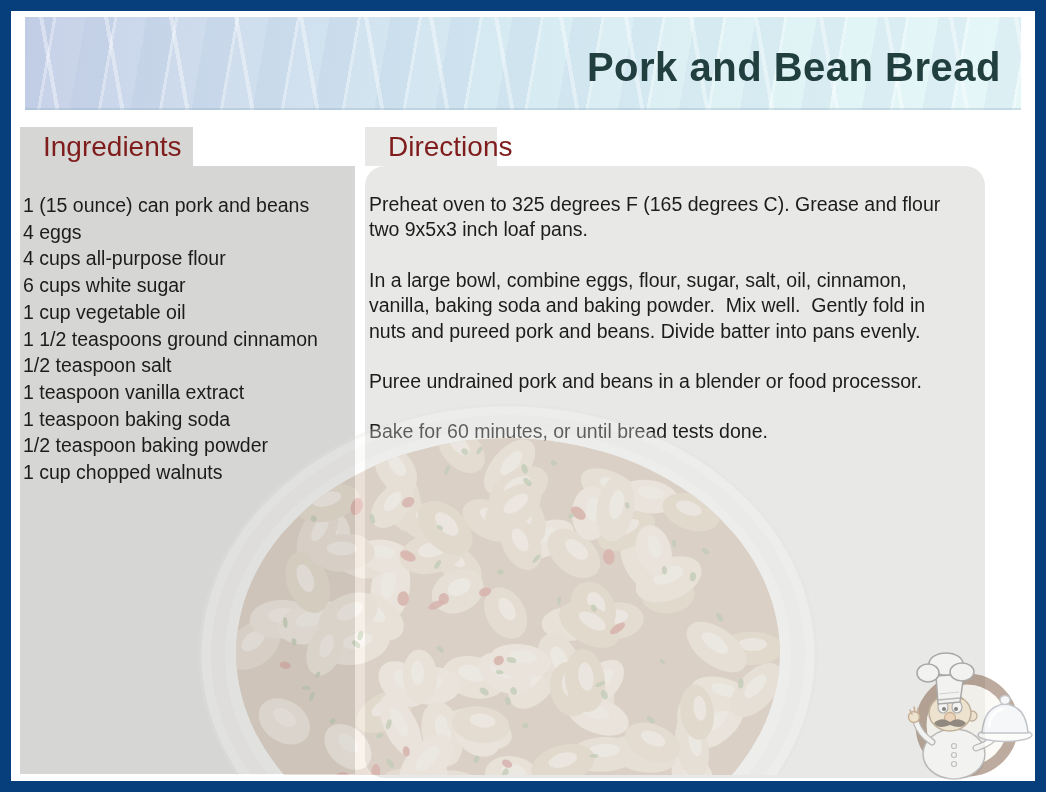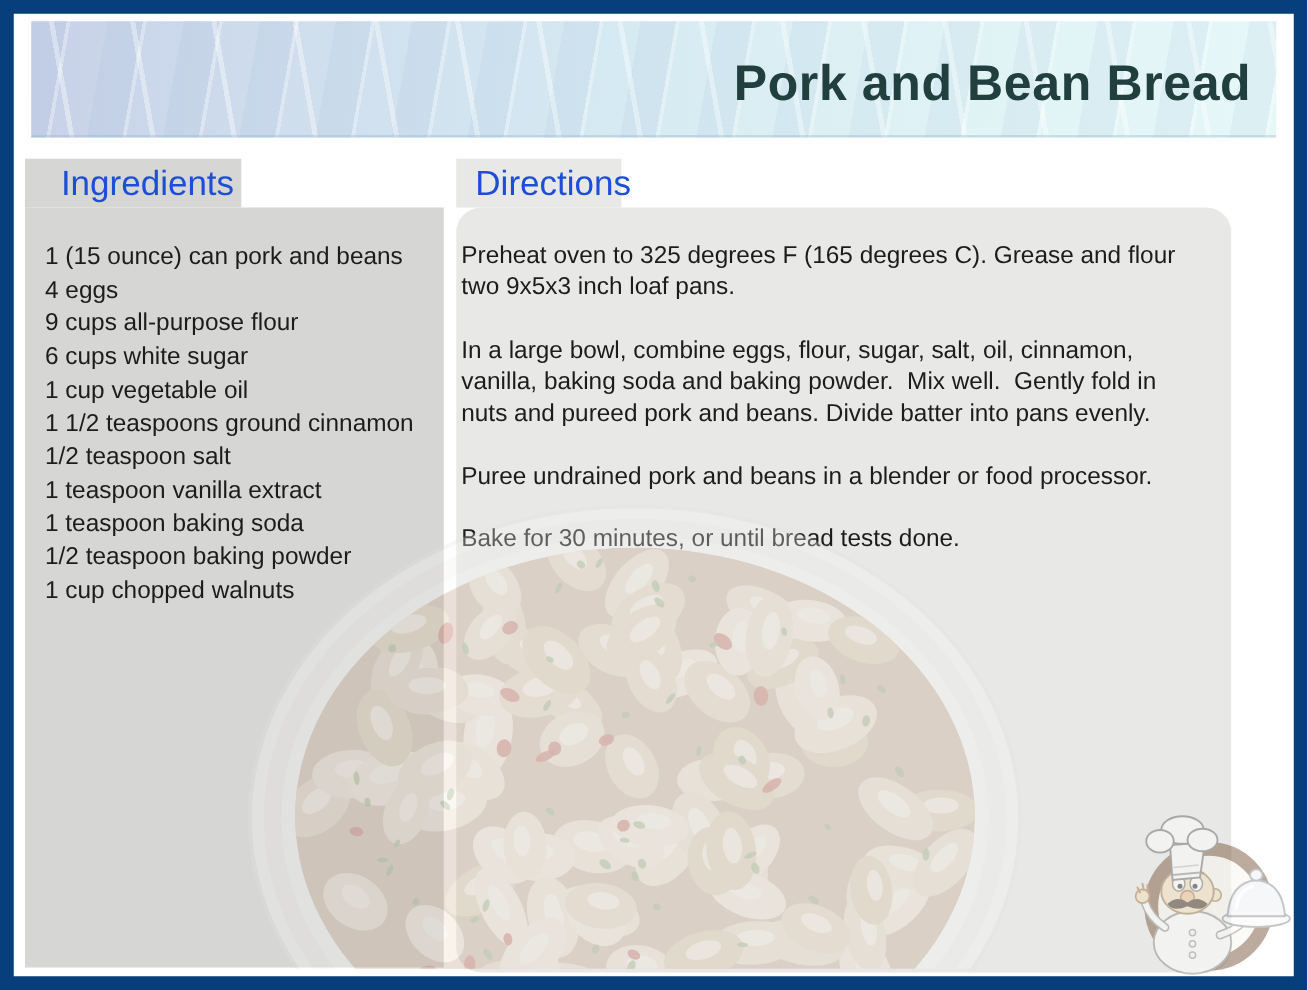--- a/index.html
+++ b/index.html
@@ -27,33 +27,33 @@
     display:flex;align-items:center;justify-content:flex-end;
     padding:8px 20px 0 0;box-sizing:border-box;
     z-index:5;
   }
   .title{
     margin:0;font-size:40px;font-weight:700;letter-spacing:.5px;
     color:var(--title-text,#223f40);
   }
   .panel-head{
     position:absolute;height:39px;box-sizing:border-box;
-    font-size:28px;color:#1d4ed8;
+    font-size:28px;color:#7f1d1d;
     display:flex;align-items:center;
-    padding-left:23px;z-index:10;justify-content:center;
+    padding-left:23px;z-index:10;
   }
   .ing-head{left:20px;top:127px;width:173px;background:var(--ingredients-bg,#d6d6d4);}
   .dir-head{left:365px;top:127px;width:132px;background:var(--directions-bg,#e8e8e6);}
   .panel{
     position:absolute;box-sizing:border-box;z-index:10;
   }
   .ing-box{
     left:20px;top:166px;width:335px;height:608px;
     background:var(--ingredients-bg,#d6d6d4);
-    padding:26px 0 0 16px;
+    padding:26px 0 0 3px;
   }
   .dir-box{
     left:365px;top:166px;width:620px;height:612px;
     background:var(--directions-bg,#e8e8e6);
     padding:26px 0 0 4px;
     border-radius:20px;
   }
   .ing-item{
     font-size:19.5px;line-height:26.7px;white-space:nowrap;
   }
@@ -79,21 +79,21 @@
     <h1 class="title">Pork and Bean Bread</h1>
   </div>
 
   <div class="panel-head ing-head">
     <span>Ingredients</span>
   </div>
   <div class="panel ing-box">
     <div>
         <div class="ing-item">1 (15 ounce) can pork and beans</div>
         <div class="ing-item">4 eggs</div>
-        <div class="ing-item">9 cups all-purpose flour</div>
+        <div class="ing-item">4 cups all-purpose flour</div>
         <div class="ing-item">6 cups white sugar</div>
         <div class="ing-item">1 cup vegetable oil</div>
         <div class="ing-item">1 1/2 teaspoons ground cinnamon</div>
         <div class="ing-item">1/2 teaspoon salt</div>
         <div class="ing-item">1 teaspoon vanilla extract</div>
         <div class="ing-item">1 teaspoon baking soda</div>
         <div class="ing-item">1/2 teaspoon baking powder</div>
         <div class="ing-item">1 cup chopped walnuts</div>
       </div>
   </div>
@@ -102,21 +102,21 @@
     <span>Directions</span>
   </div>
   <div class="panel dir-box">
     <div>
         <div class="dir-par">Preheat oven to 325 degrees F (165 degrees C). Grease and flour
 two 9x5x3 inch loaf pans.</div>
         <div class="dir-par">In a large bowl, combine eggs, flour, sugar, salt, oil, cinnamon,
 vanilla, baking soda and baking powder.  Mix well.  Gently fold in
 nuts and pureed pork and beans. Divide batter into pans evenly.</div>
         <div class="dir-par">Puree undrained pork and beans in a blender or food processor.</div>
-        <div class="dir-par">Bake for 30 minutes, or until bread tests done.</div>
+        <div class="dir-par">Bake for 60 minutes, or until bread tests done.</div>
       </div>
   </div>
 
   <div class="bean-layer">
     <svg width="628" height="390" viewBox="0 0 628 390" xmlns="http://www.w3.org/2000/svg">
       <defs>
         <clipPath id="bowlClip">
             <ellipse cx="315" cy="268" rx="272" ry="215"></ellipse>
           </clipPath>
       </defs>

